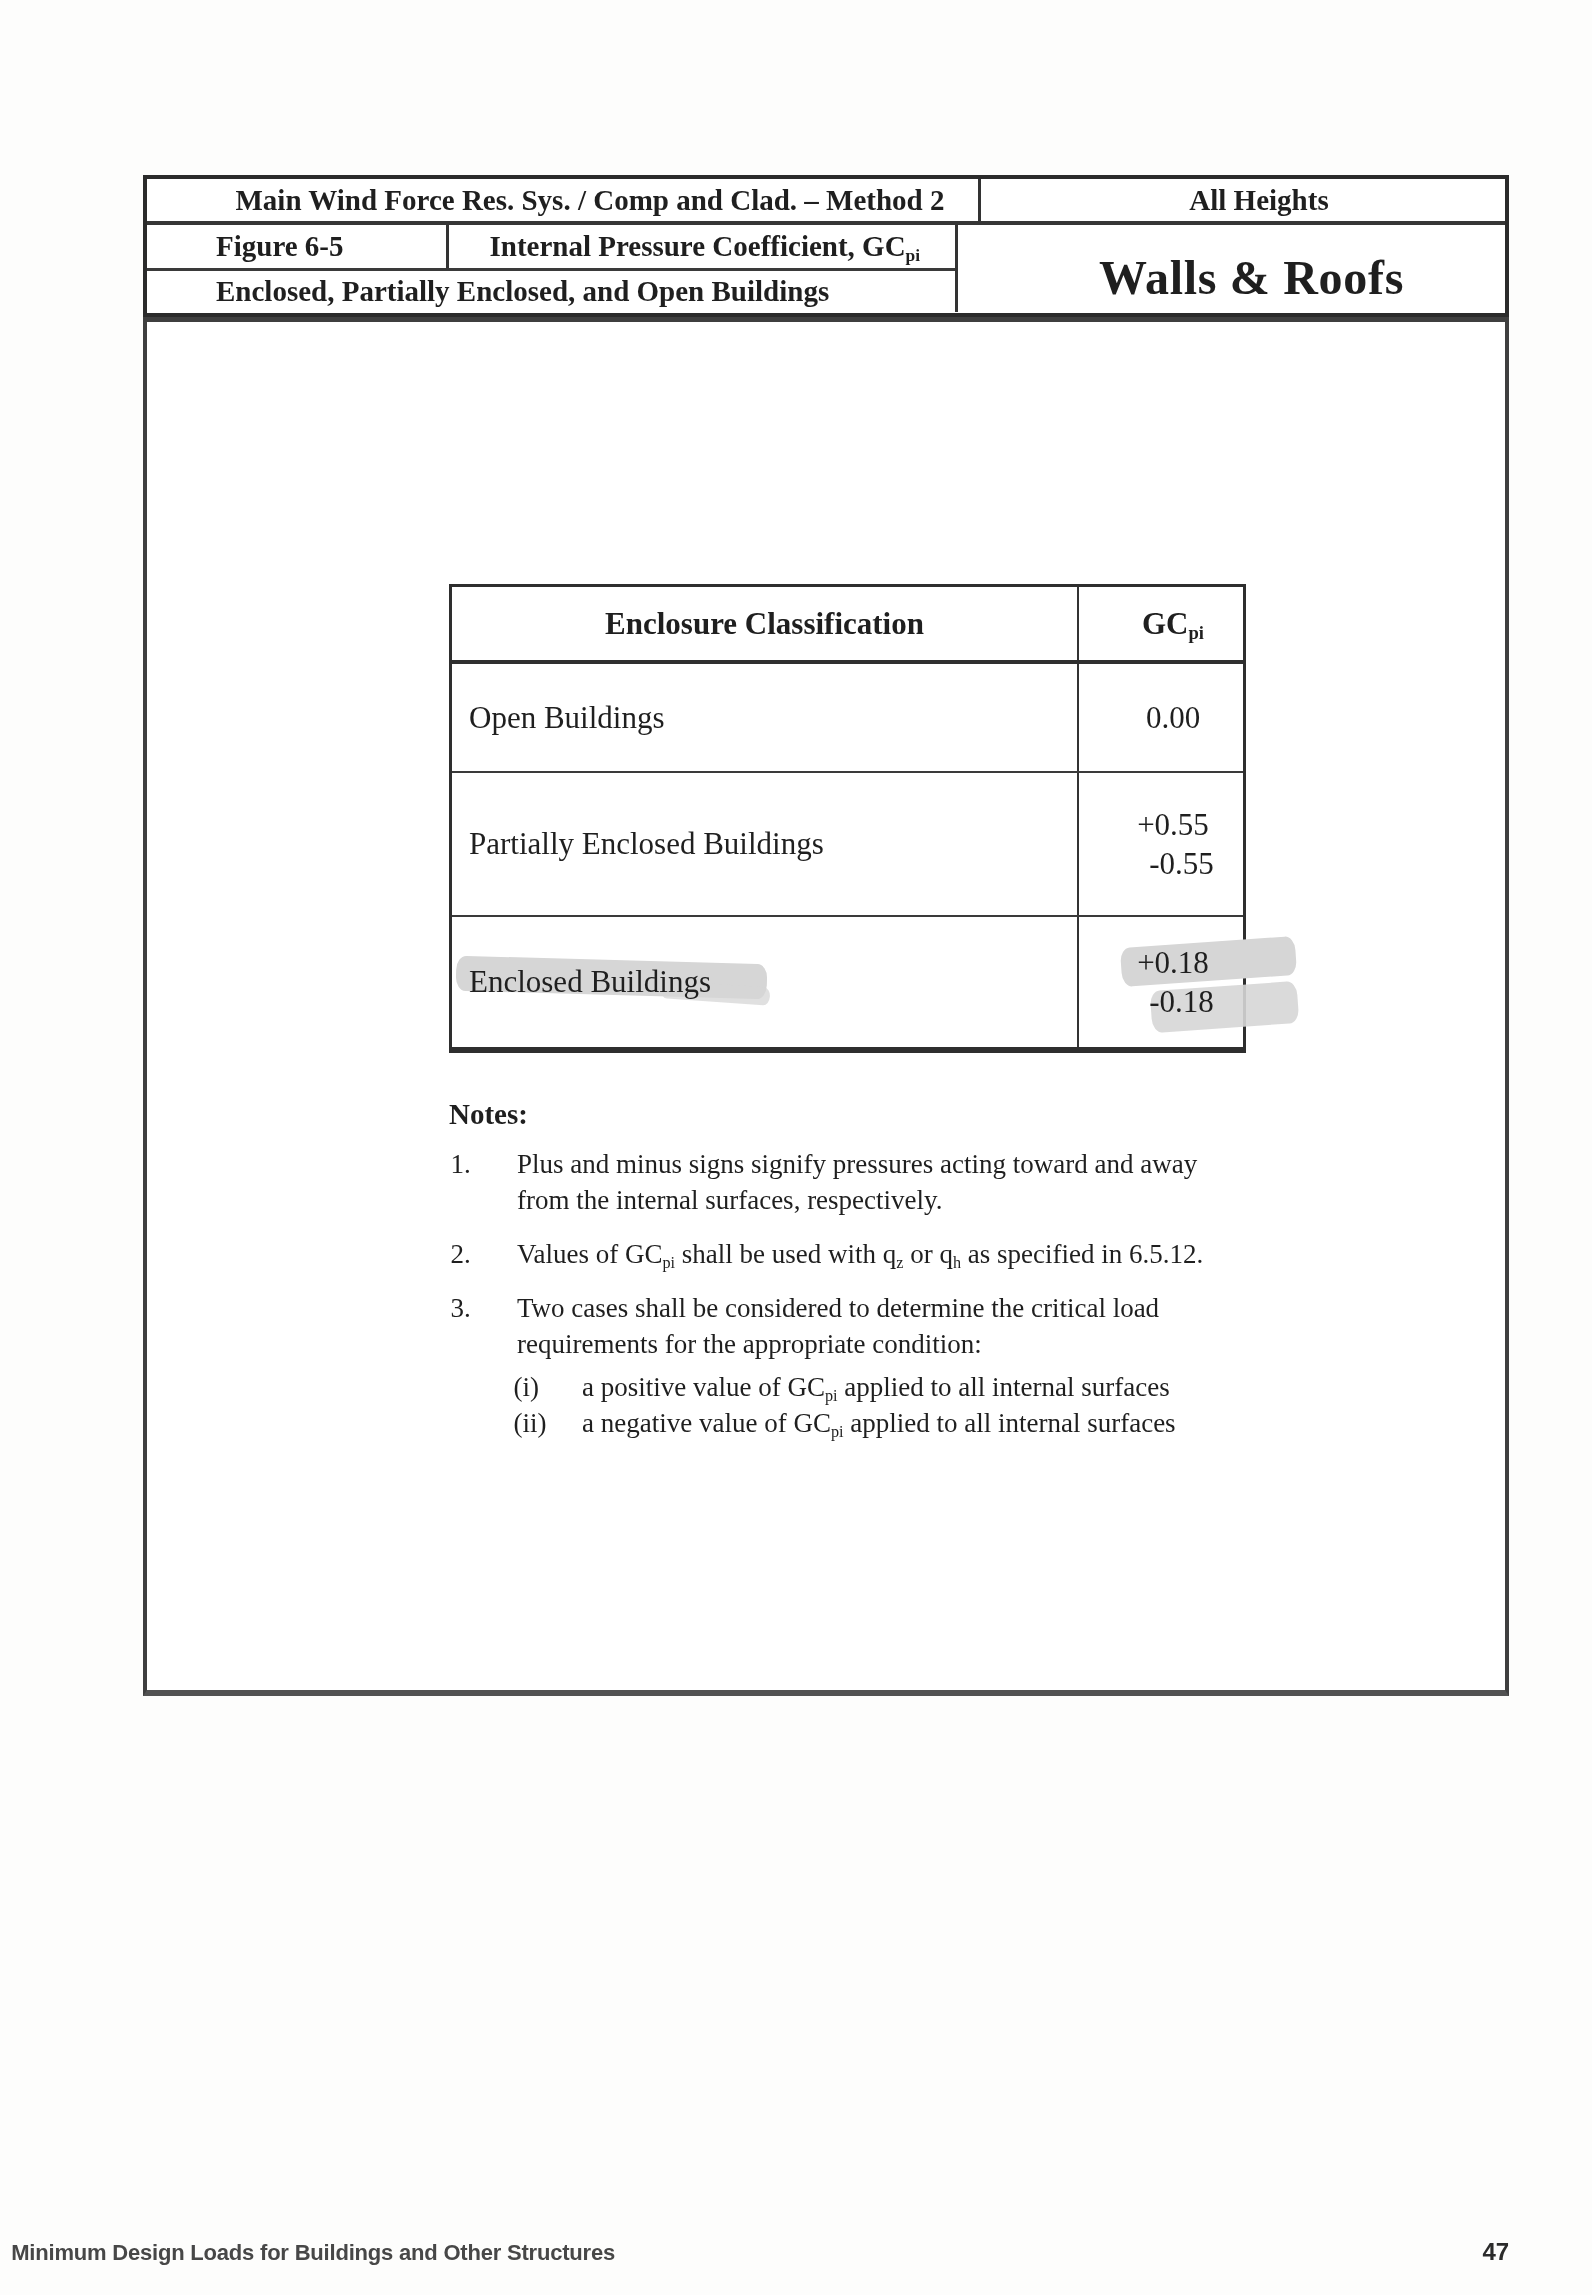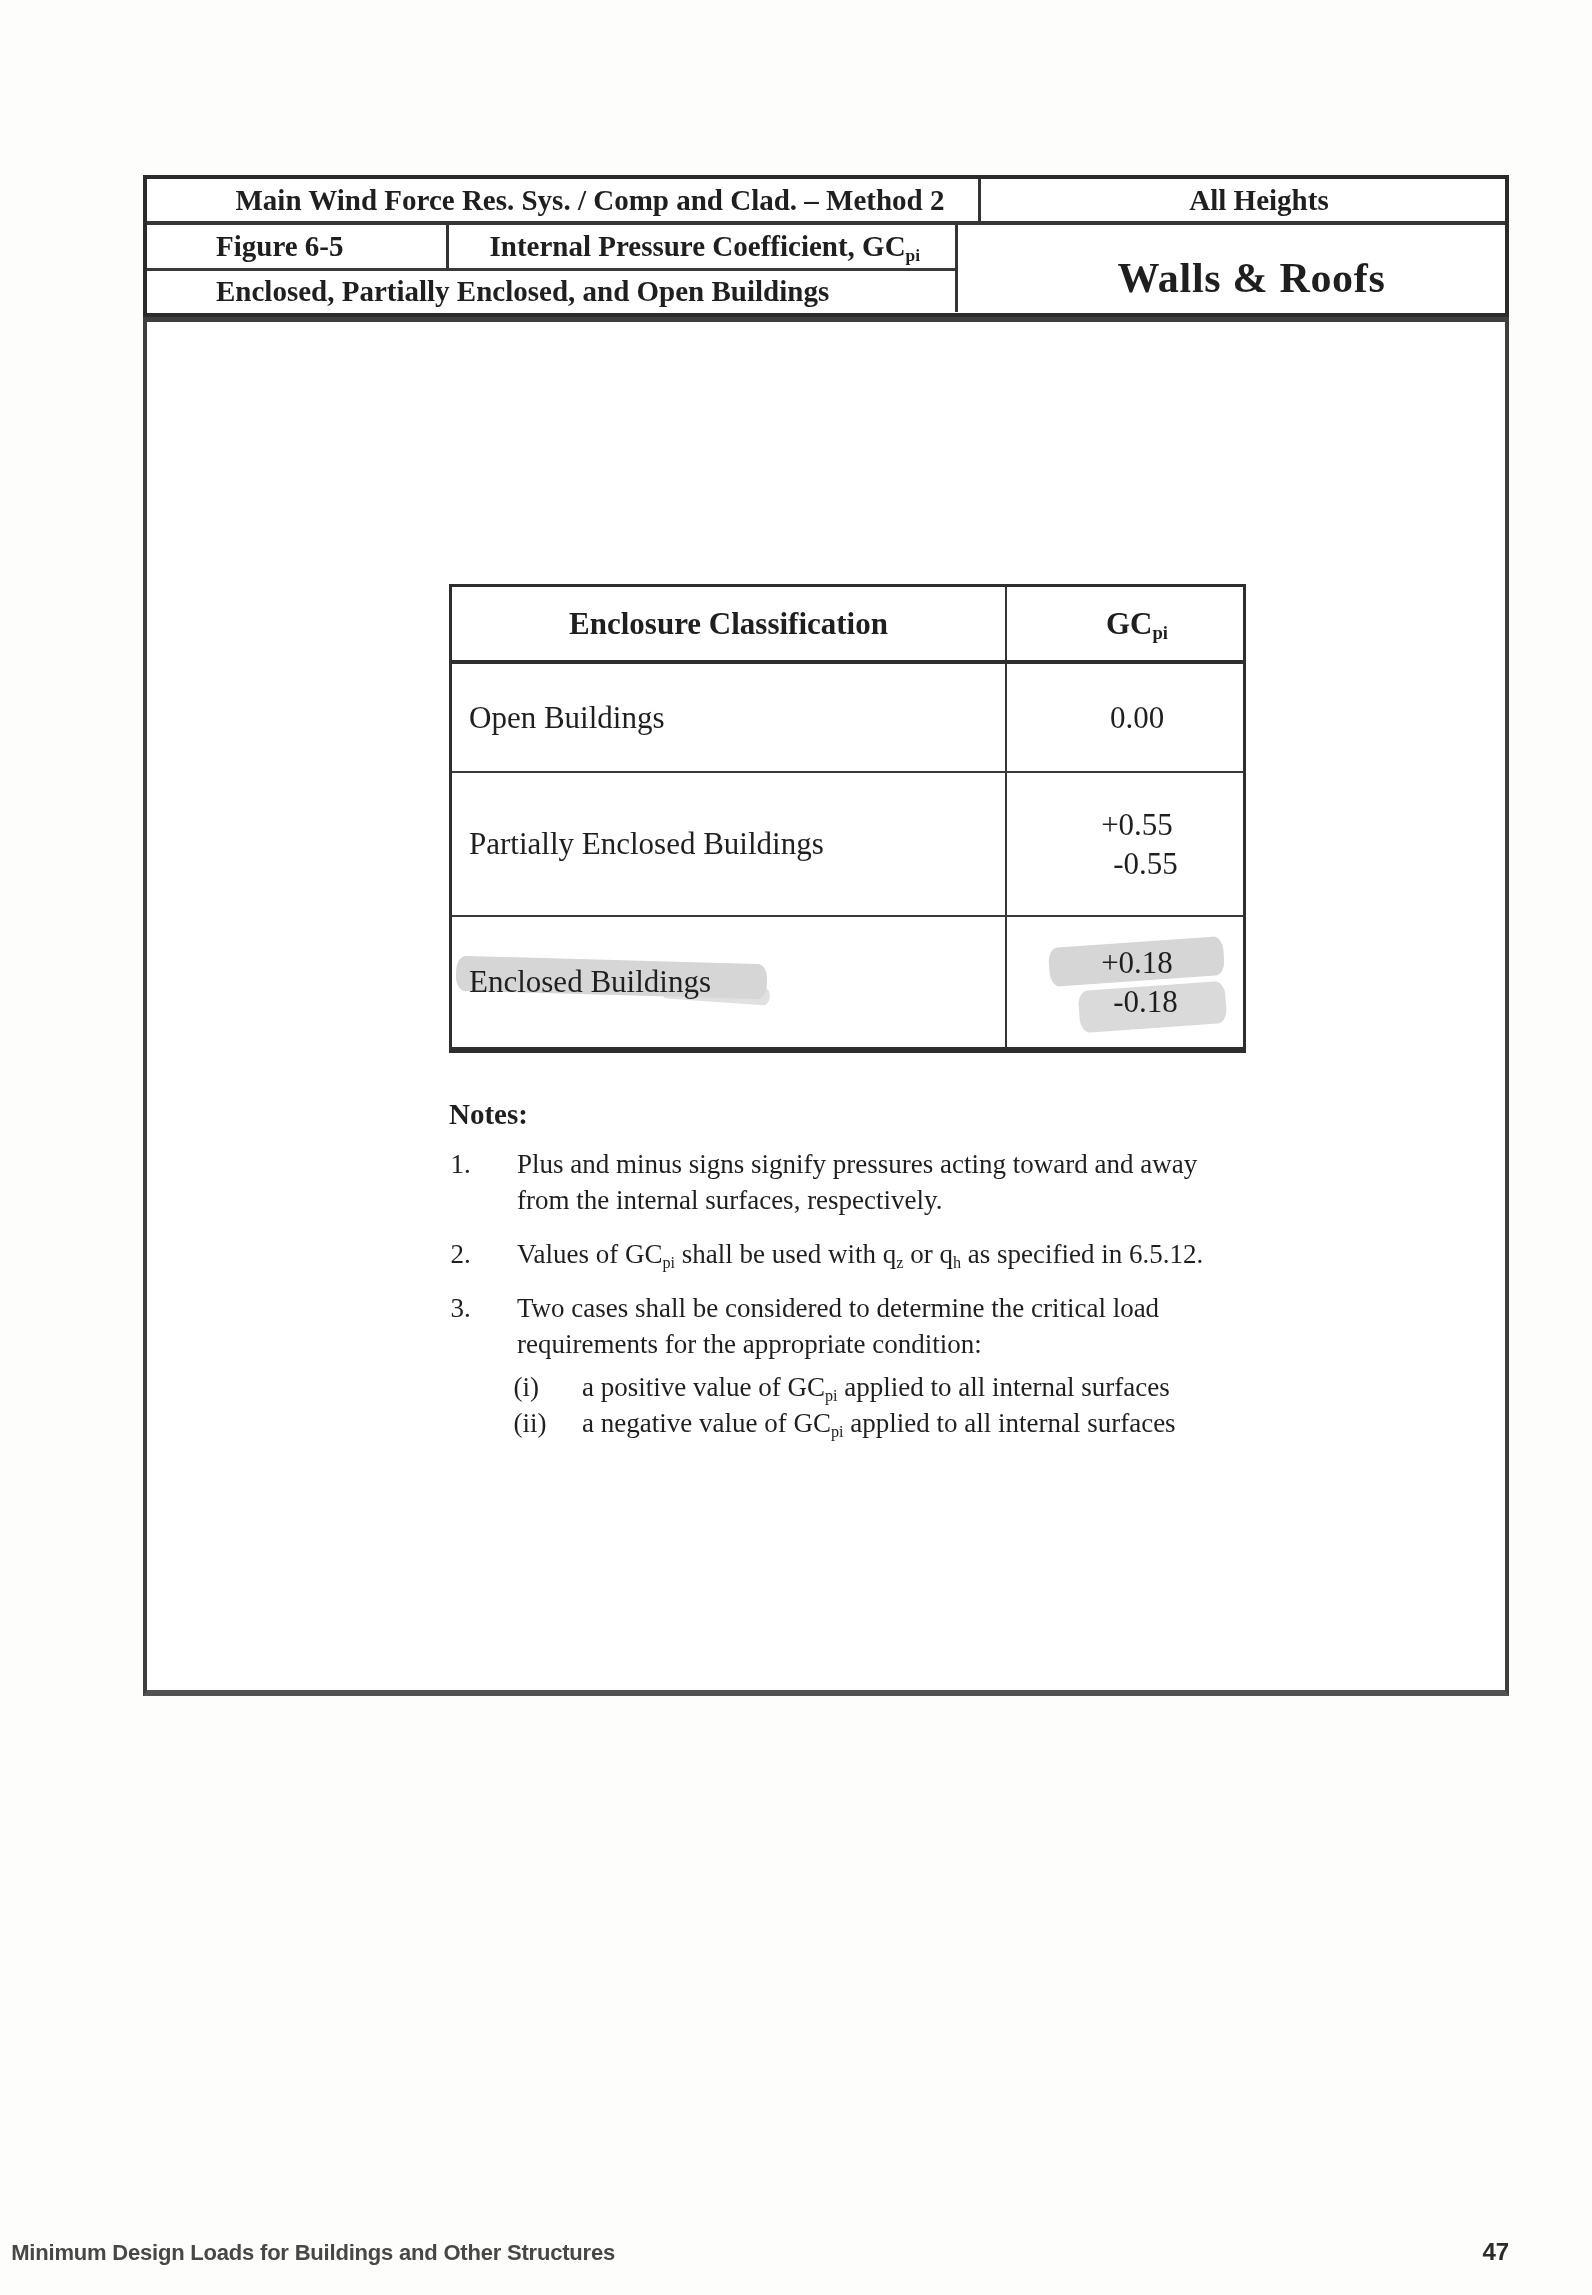--- a/index.html
+++ b/index.html
@@ -25,40 +25,40 @@
   }
   .hdr-top-right{flex:1;display:flex;align-items:center;justify-content:center;padding-left:32px;}
   .hdr-bottom{display:flex;height:calc(100% - 47px);}
   .hdr-bottom-left{width:811px;box-sizing:border-box;border-right:3.5px solid #333;display:flex;flex-direction:column;}
   .fig-row{height:43px;border-bottom:3.5px solid #3a3a3a;display:flex;box-sizing:content-box;}
   .fig-label{width:302px;box-sizing:border-box;border-right:3.5px solid #333;display:flex;align-items:center;padding-left:69px;}
   .fig-title{flex:1;display:flex;align-items:center;justify-content:center;padding-left:5.6px;}
   .scope-row{flex:1;display:flex;align-items:center;padding-left:69px;}
   .walls-cell{
     flex:1;display:flex;align-items:center;justify-content:center;
-    font-size:42px;padding-top:18px;letter-spacing:0.7px;margin-left:40px;
+    font-size:48px;padding-top:18px;letter-spacing:0.7px;margin-left:40px;
   }
 
   
   .content-box{
     position:absolute;left:143px;top:317px;width:1366px;height:1379px;
     box-sizing:border-box;background:#fff;
     border:4.9px solid #3f3f3f;border-top-width:5.6px;
     border-bottom:6.3px solid #525252;
   }
 
   
   .gcpi-table{
     position:absolute;left:449px;top:584px;width:797px;
     box-sizing:border-box;border:3.5px solid #2e2e2e;border-bottom-width:6.3px;
     background:#fff;font-size:31px;
   }
   .t-head{display:flex;height:73px;border-bottom:4.2px solid #2f2f2f;font-weight:bold;}
   .t-cell{box-sizing:border-box;padding-left:24px;}
-  .t-class{width:555px;border-right:2.8px solid #333;display:flex;align-items:center;position:relative;}
+  .t-class{width:627px;border-right:2.8px solid #333;display:flex;align-items:center;position:relative;}
   .t-head .t-class{justify-content:center;padding-left:0;}
   .t-body .t-class{padding-left:17px;font-weight:normal;}
   .t-val{flex:1;display:flex;flex-direction:column;justify-content:center;align-items:center;position:relative;}
   .t-row{display:flex;border-bottom:2.8px solid #3a3a3a;}
   .t-row:nth-child(1){height:107px;}
   .t-row:nth-child(2){height:142px;}
   .t-row:nth-child(3){height:130px;border-bottom:none;}
   .val-line{line-height:39px;position:relative;z-index:1;}
   .val-line.shift{margin-left:17px;}
   .class-text{position:relative;z-index:1;}

